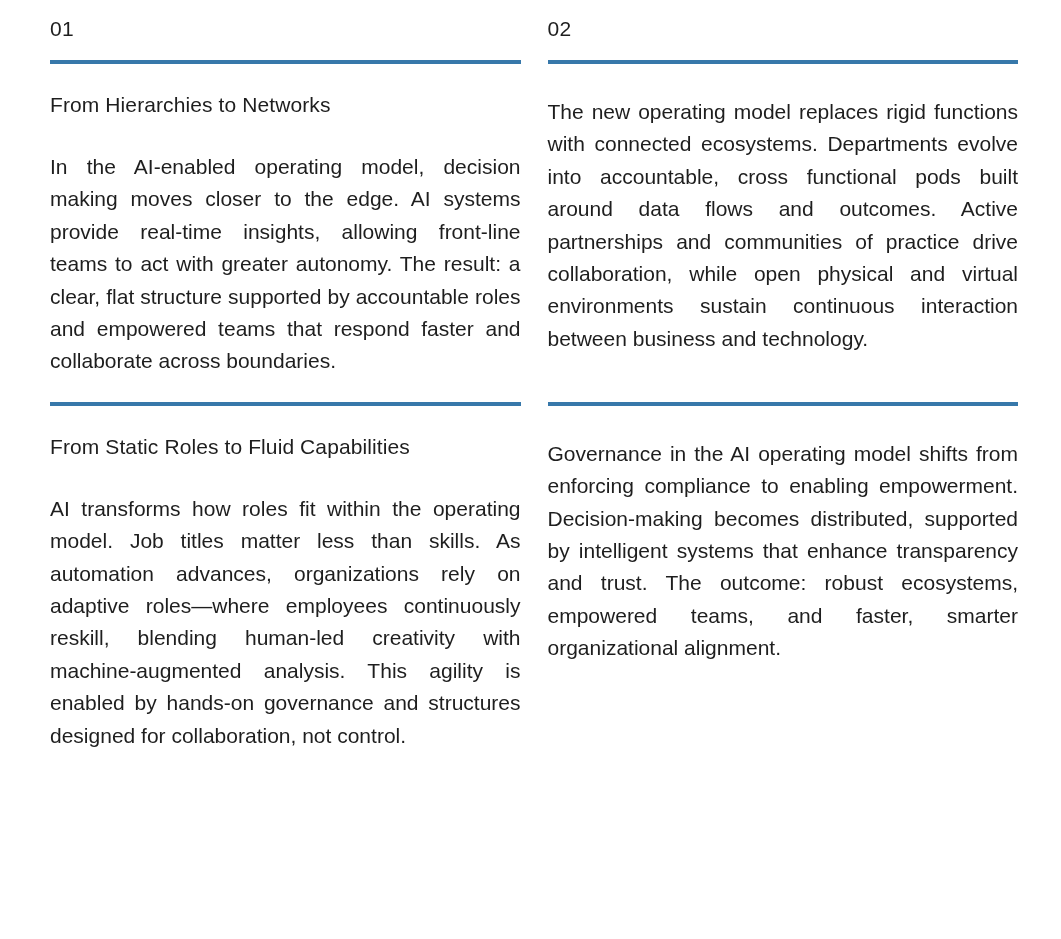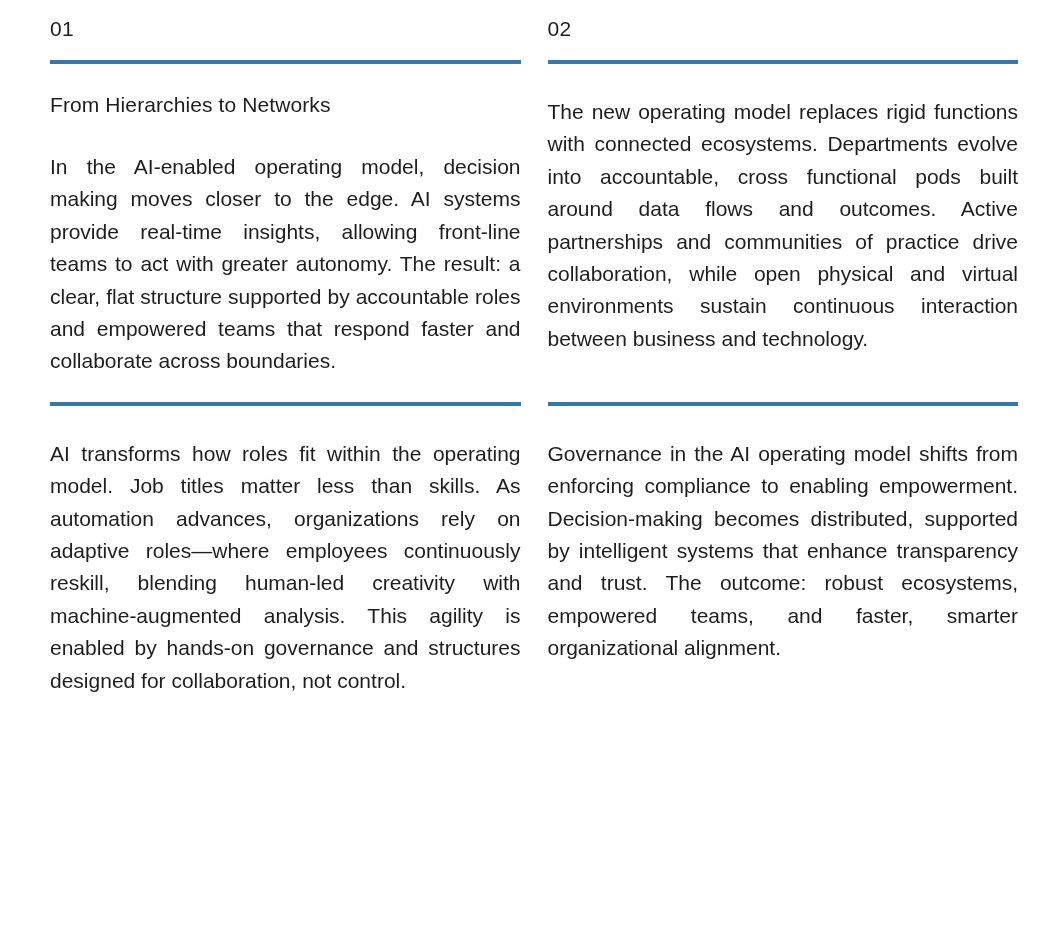--- a/index.html
+++ b/index.html
@@ -74,20 +74,21 @@
     </div>
 
     <div class="section-card">
       <div class="section-number">02</div>
       <div class="section-divider"></div>
       <p class="section-body">The new operating model replaces rigid functions with connected ecosystems. Departments evolve into accountable, cross functional pods built around data flows and outcomes. Active partnerships and communities of practice drive collaboration, while open physical and virtual environments sustain continuous interaction between business and technology.</p>
     </div>
 
     <div class="section-card">
       <div class="section-divider"></div>
+      <div class="section-title">From Static Roles to Fluid Capabilities</div>
       <p class="section-body">AI transforms how roles fit within the operating model. Job titles matter less than skills. As automation advances, organizations rely on adaptive roles—where employees continuously reskill, blending human-led creativity with machine-augmented analysis. This agility is enabled by hands-on governance and structures designed for collaboration, not control.</p>
     </div>
 
     <div class="section-card">
       <div class="section-divider"></div>
       <p class="section-body">Governance in the AI operating model shifts from enforcing compliance to enabling empowerment. Decision-making becomes distributed, supported by intelligent systems that enhance transparency and trust. The outcome: robust ecosystems, empowered teams, and faster, smarter organizational alignment.</p>
     </div>
 
   </div>
 </div>

